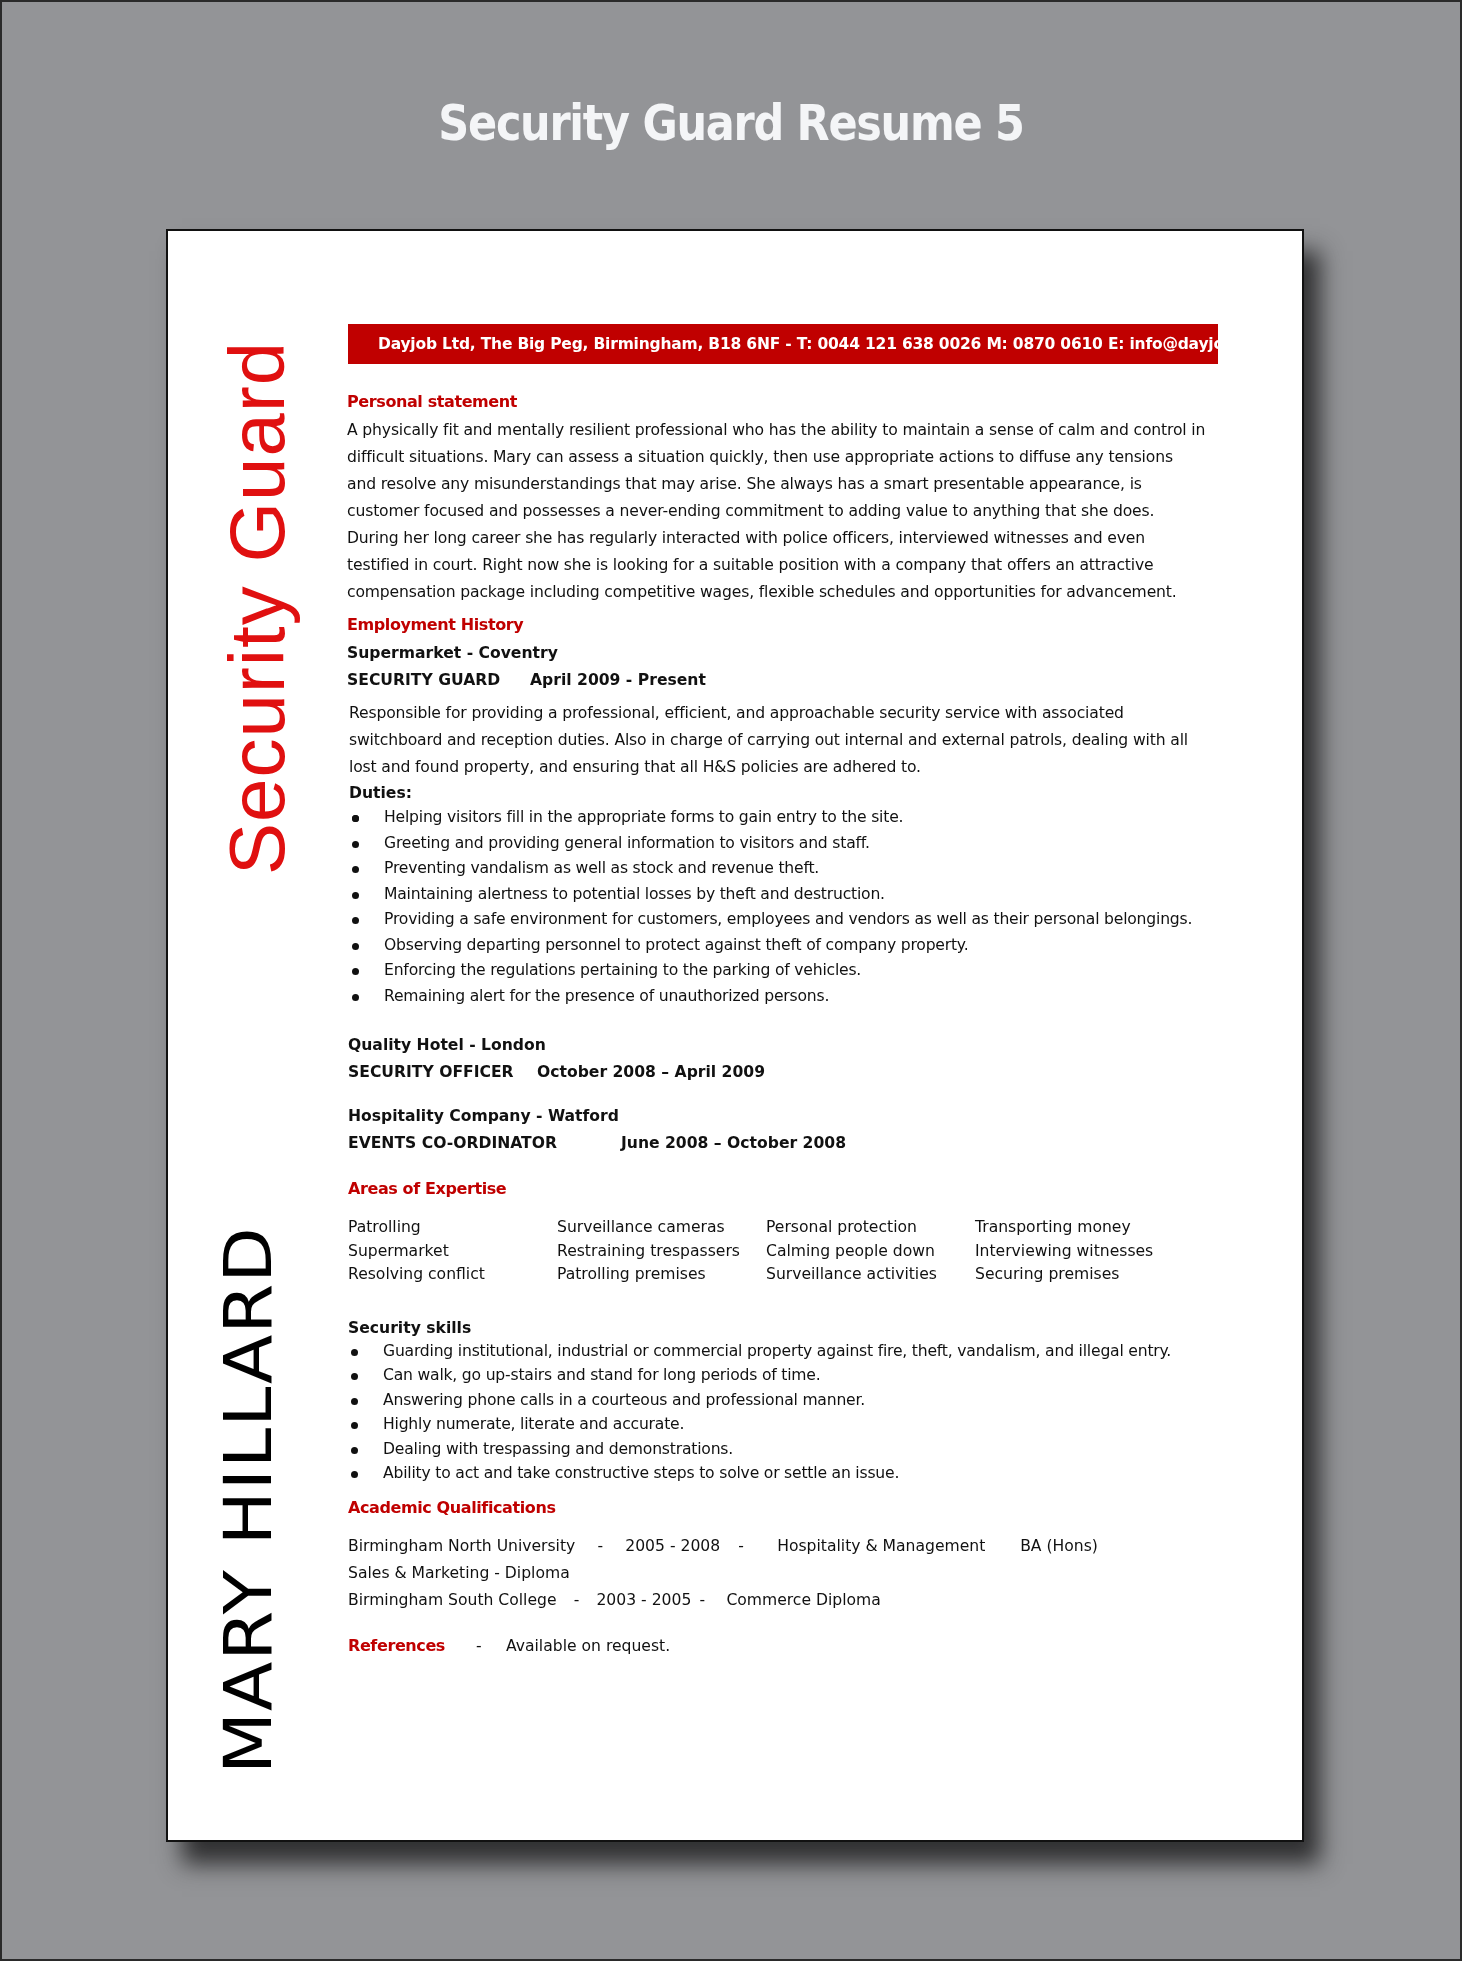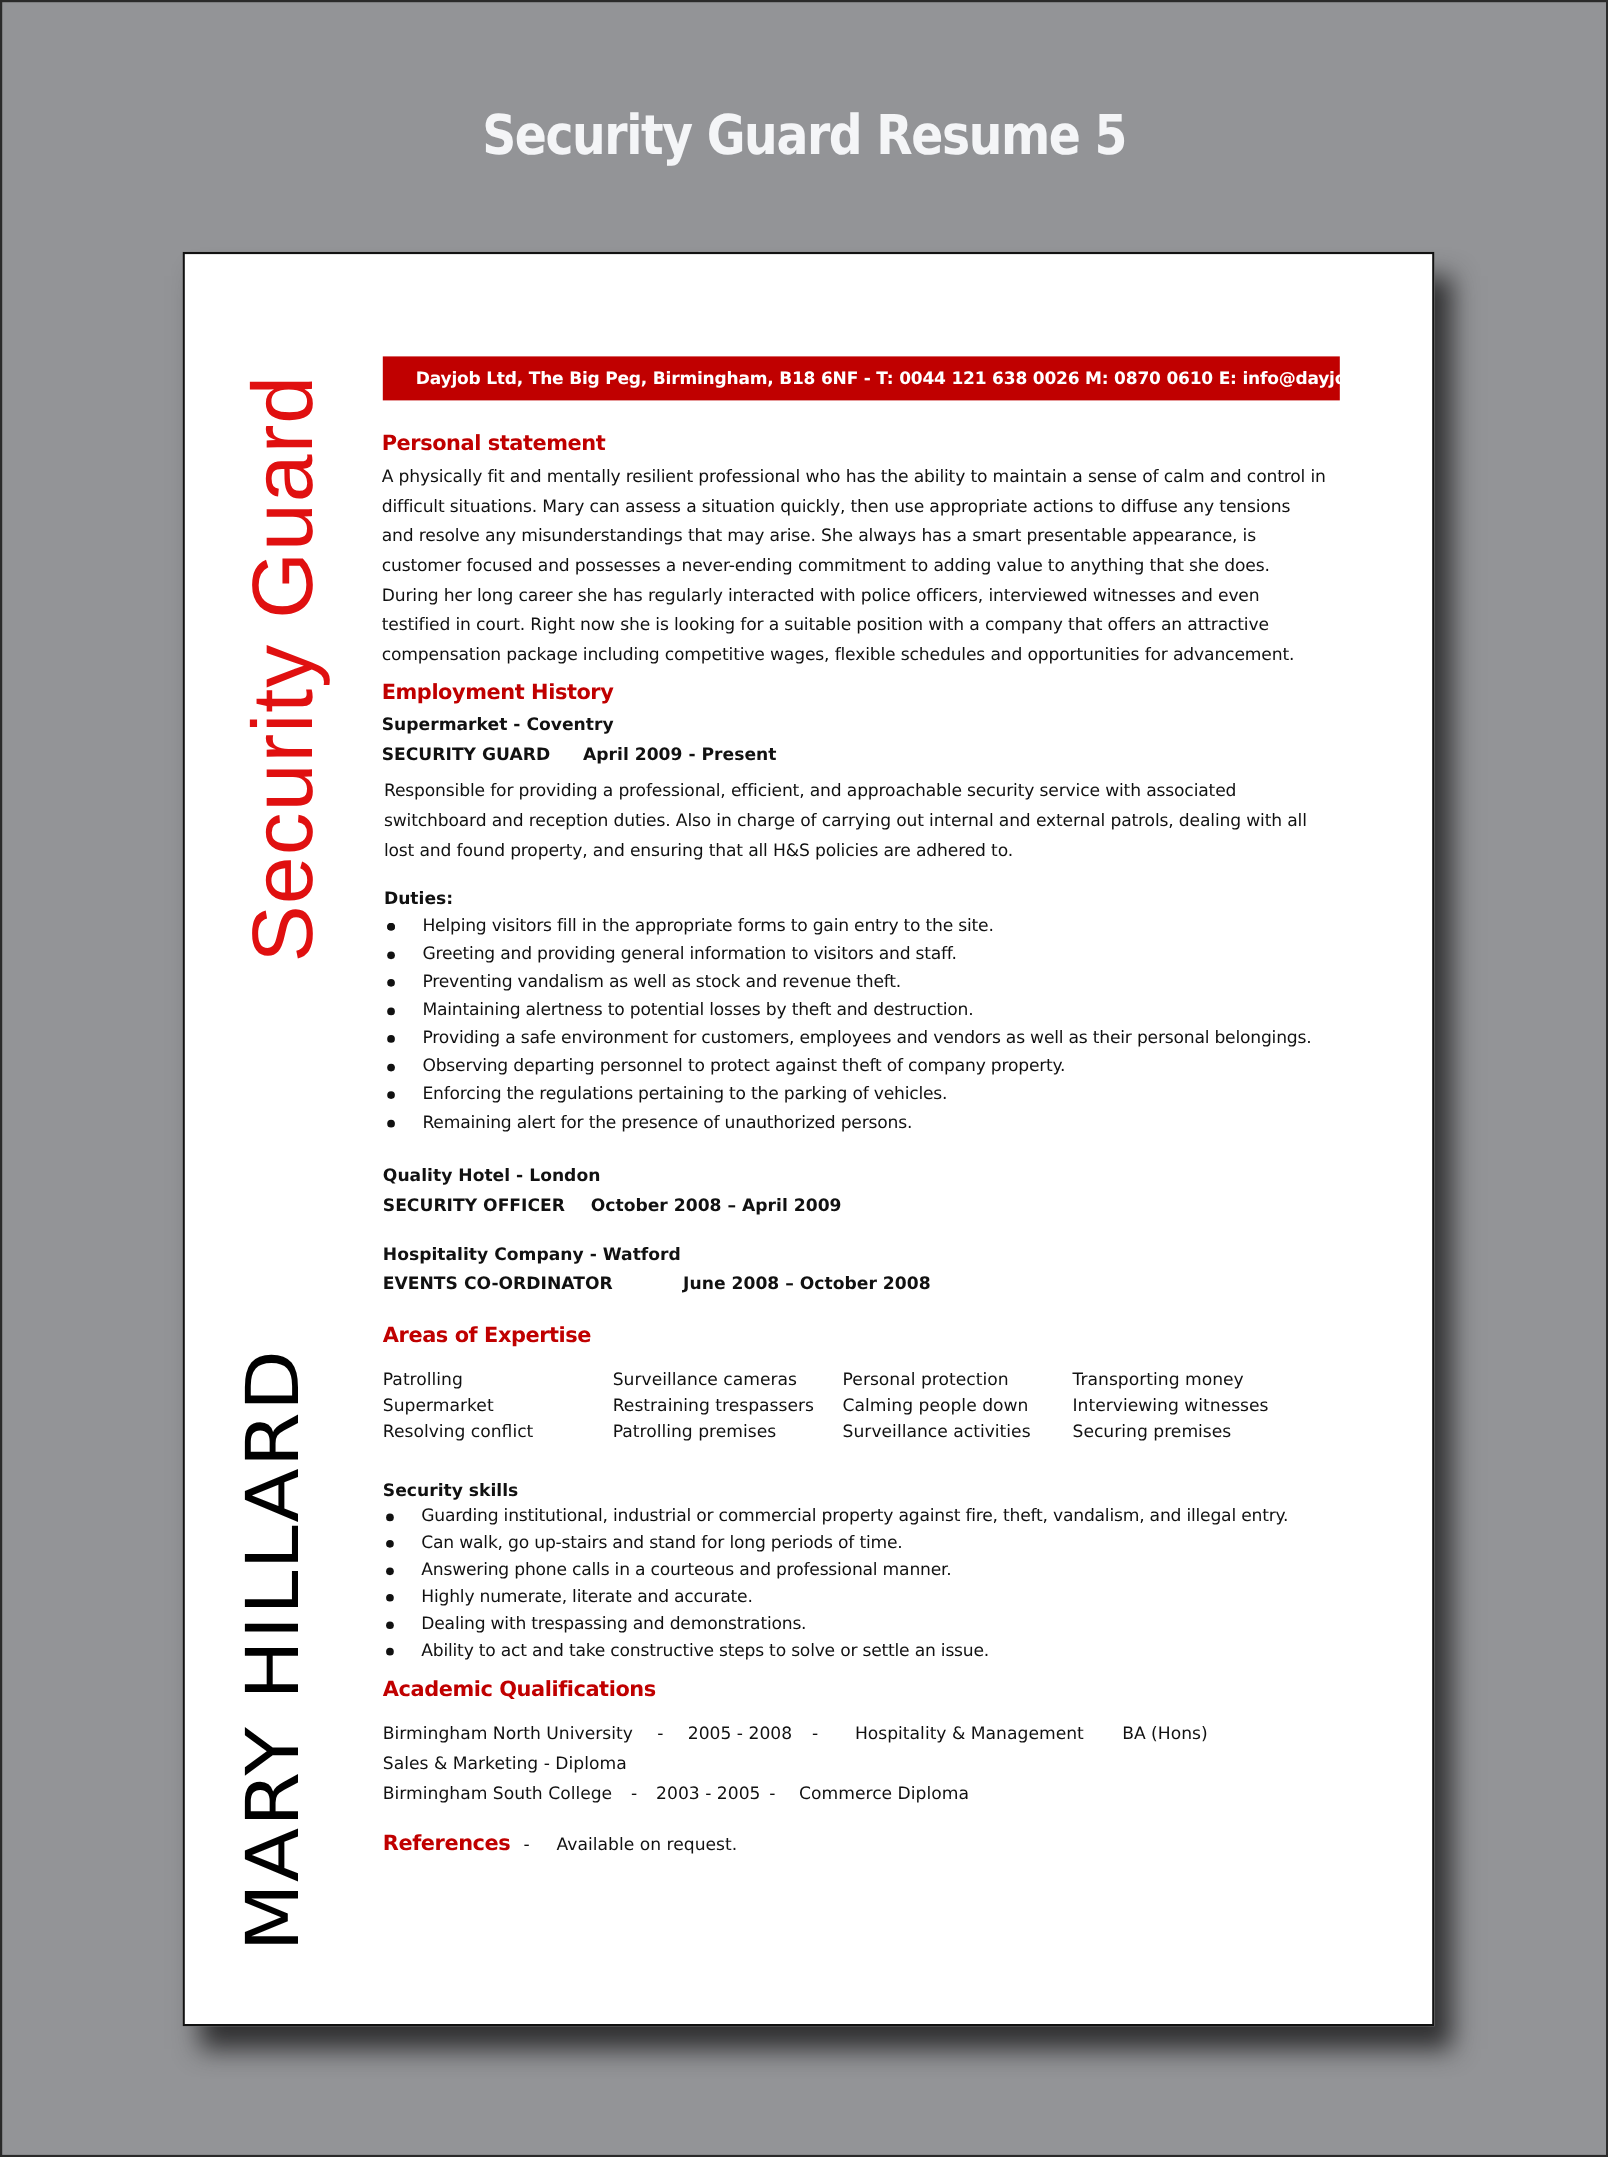--- a/index.html
+++ b/index.html
@@ -69,21 +69,21 @@
     height: 40px;
     line-height: 40px;
     padding-left: 30px;
     letter-spacing: -0.2px;
     white-space: nowrap;
     margin-left: 2px;
   }
   .h {
     color: #c00000;
     font-weight: bold;
-    font-size: 19px;
+    font-size: 16px;
     letter-spacing: -0.4px;
   }
   p { margin: 0; }
   .para { line-height: 27px; letter-spacing: -0.15px; }
   .bold { font-weight: bold; }
   .line { line-height: 27px; }
   ul.bullets { list-style: none; margin: 0; padding: 0; }
   ul.bullets li {
     position: relative; padding-left: 35px;
     line-height: 25.5px;
@@ -132,21 +132,21 @@
     <div style="margin-top:6px; margin-left:1px;">
       <div class="bold line">Supermarket - Coventry</div>
       <div class="bold line job-title-row">
         <span class="tab" style="width:183px;">SECURITY GUARD</span><span class="dates">April 2009 - Present</span>
       </div>
       <div class="para" style="margin-top:6px; margin-left:2px;">
         <p>Responsible for providing a professional, efficient, and approachable security service with associated</p>
         <p>switchboard and reception duties. Also in charge of carrying out internal and external patrols, dealing with all</p>
         <p>lost and found property, and ensuring that all H&amp;S policies are adhered to.</p>
       </div>
-      <div class="bold" style="margin-top:18px; line-height:24px; margin-left:2px;">Duties:</div>
+      <div class="bold" style="line-height:24px; margin-left:2px;">Duties:</div>
       <ul class="bullets" style="margin-left:2px;">
         <li><span class="dot"></span></li>
         <li><span class="dot"></span><span>Helping visitors fill in the appropriate forms to gain entry to the site.</span></li>
         <li><span class="dot"></span><span>Greeting and providing general information to visitors and staff.</span></li>
         <li><span class="dot"></span><span>Preventing vandalism as well as stock and revenue theft.</span></li>
         <li><span class="dot"></span><span>Maintaining alertness to potential losses by theft and destruction.</span></li>
         <li><span class="dot"></span><span>Providing a safe environment for customers, employees and vendors as well as their personal belongings.</span></li>
         <li><span class="dot"></span><span>Observing departing personnel to protect against theft of company property.</span></li>
         <li><span class="dot"></span><span>Enforcing the regulations pertaining to the parking of vehicles.</span></li>
         <li><span class="dot"></span><span>Remaining alert for the presence of unauthorized persons.</span></li>

